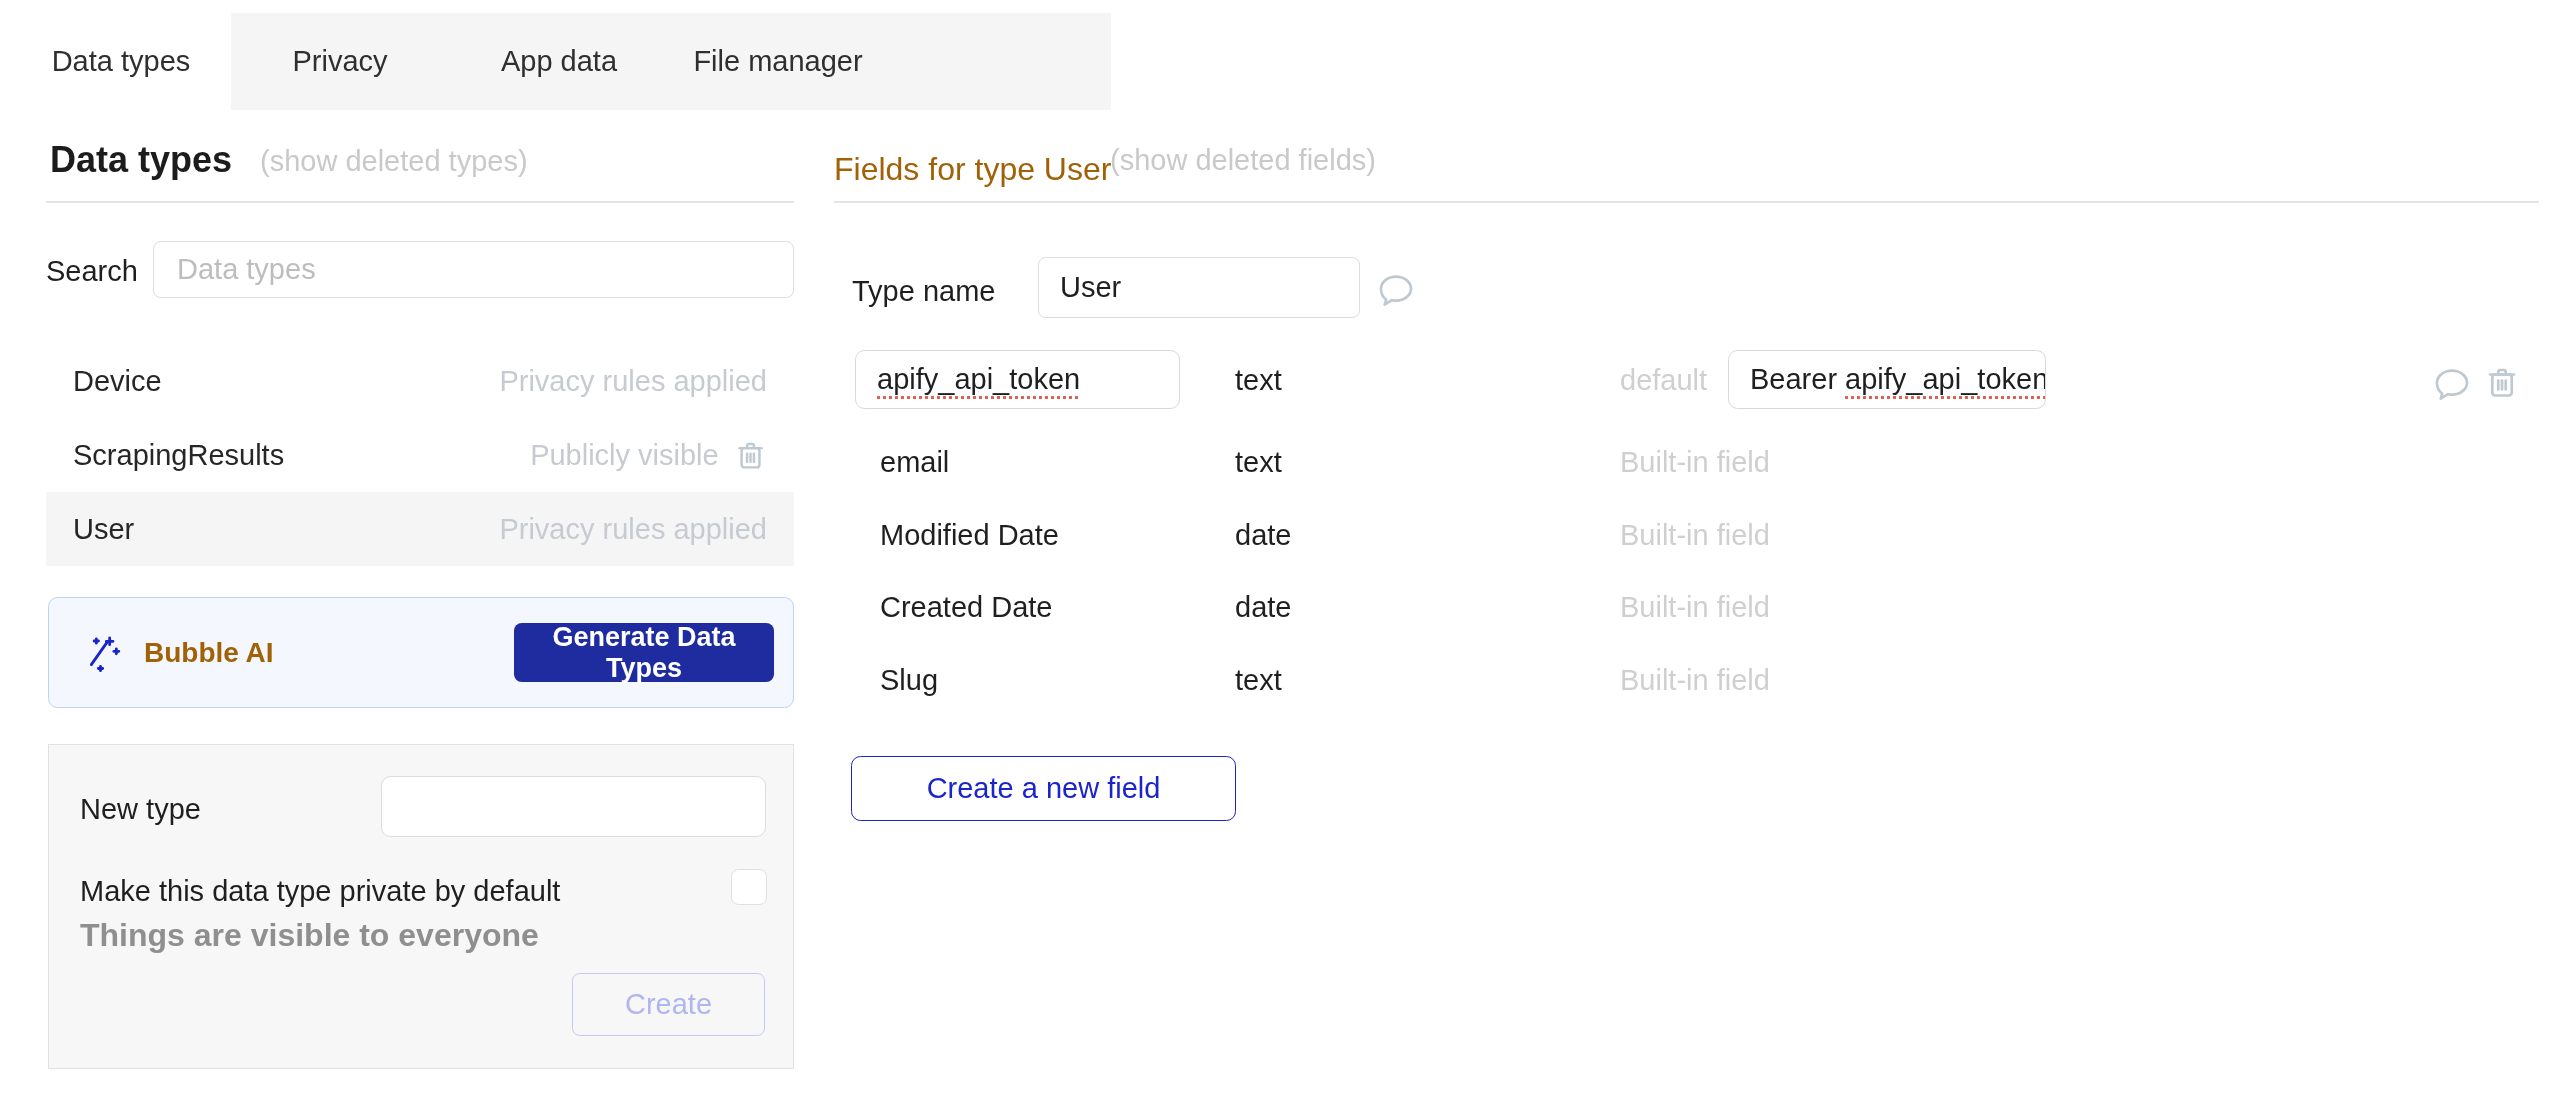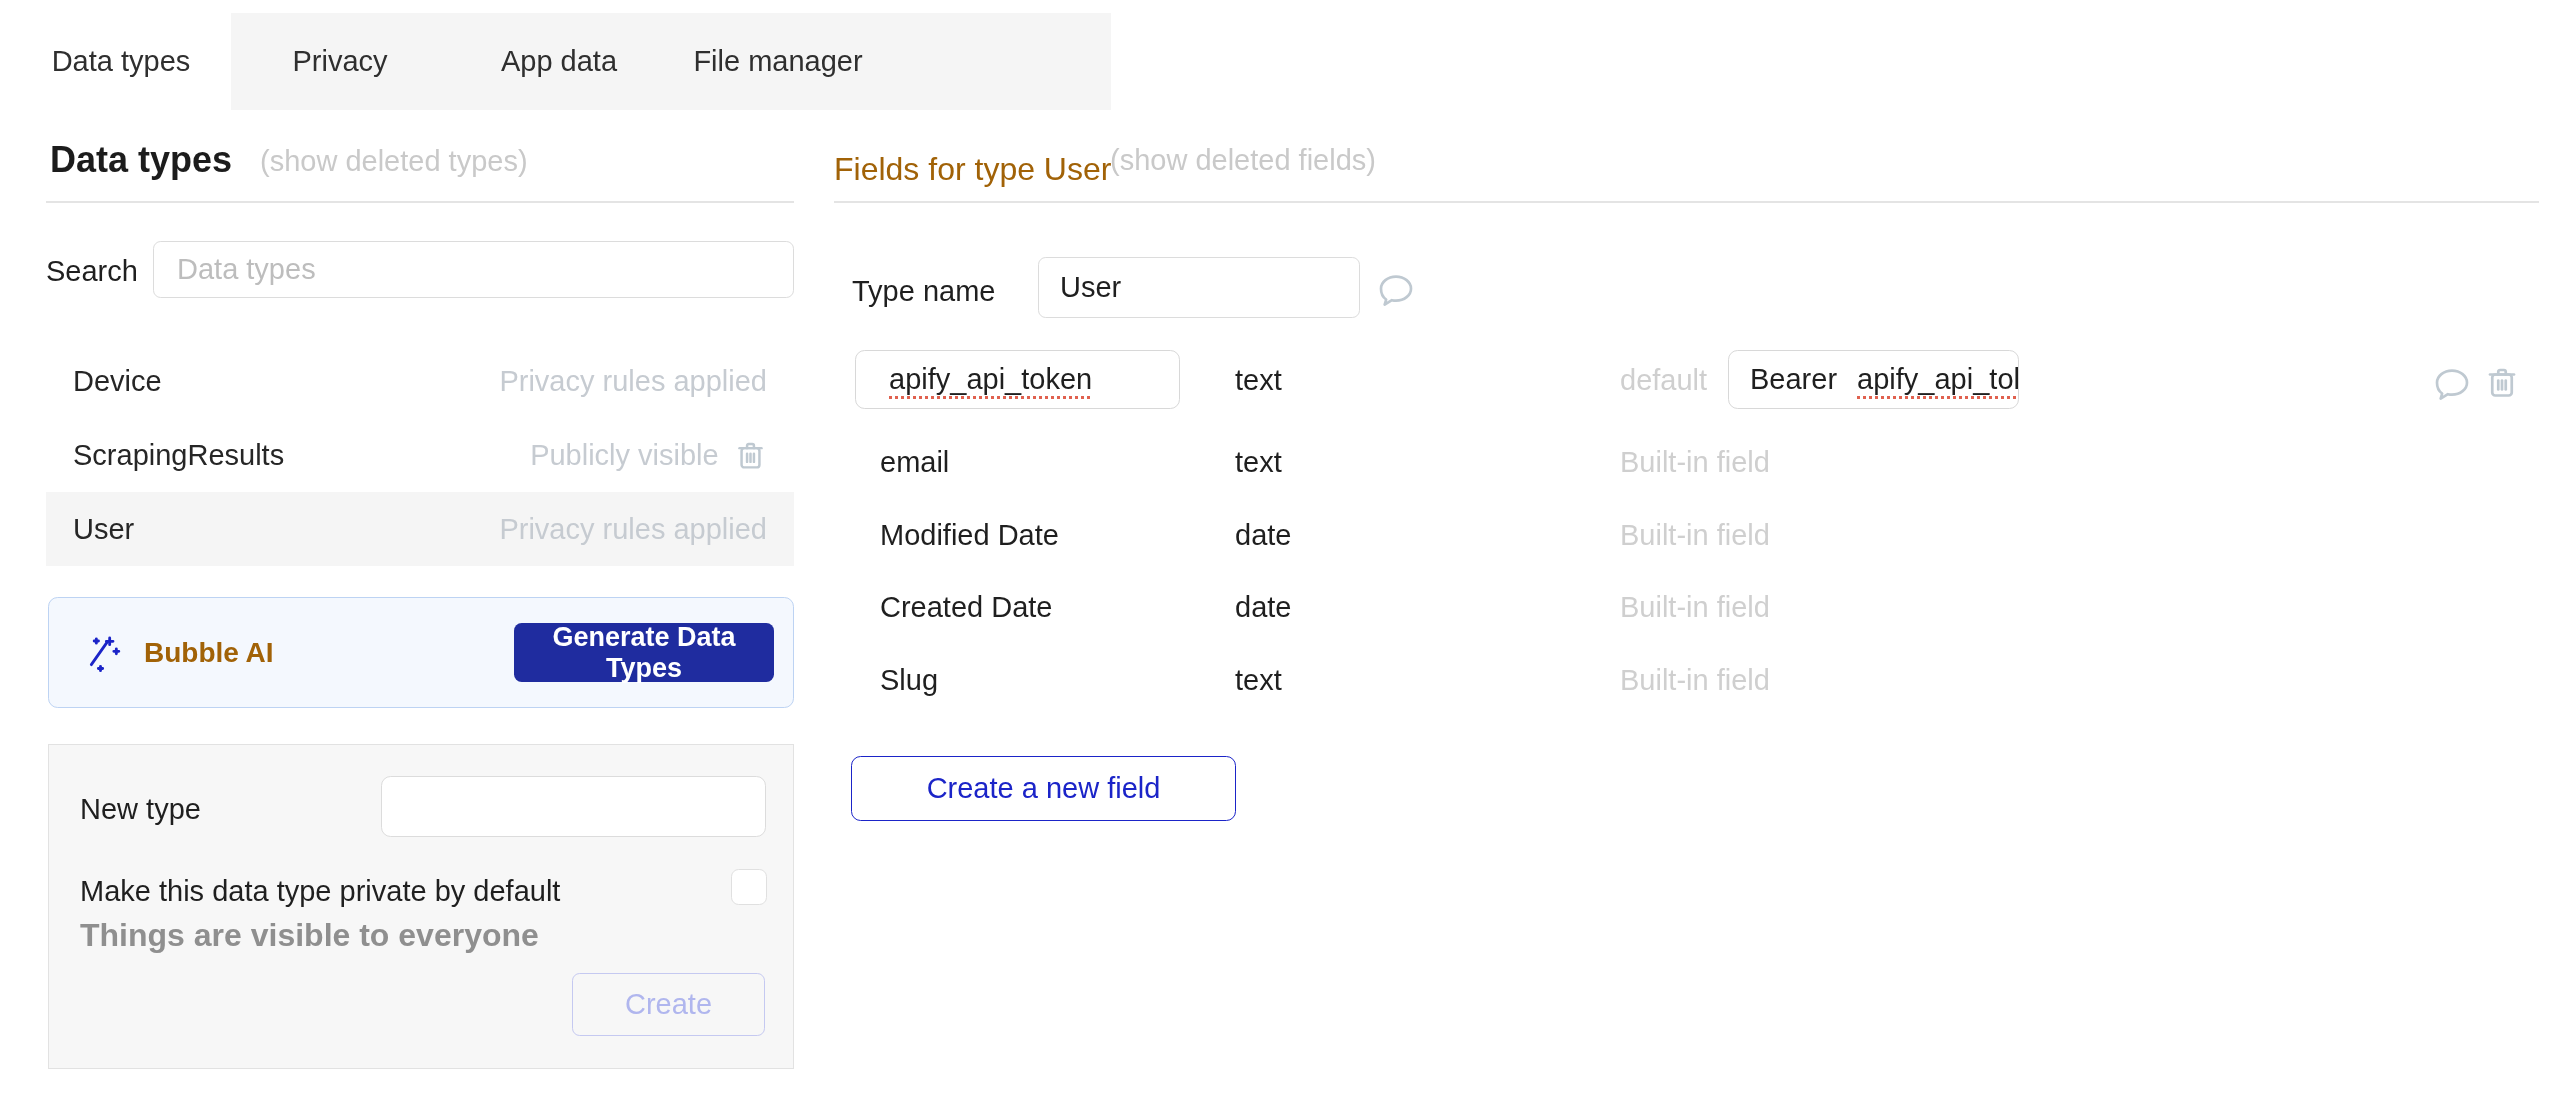--- a/index.html
+++ b/index.html
@@ -155,24 +155,23 @@
     display: flex; align-items: center;
     padding: 0 21px; font-size: 29px; color: #1f1f1f;
     cursor: text; white-space: nowrap; overflow: hidden;
   }
   .misspell {
     text-decoration-line: underline;
     text-decoration-style: dotted;
     text-decoration-color: #e0614f;
     text-decoration-thickness: 2.9px;
     text-underline-offset: 6.7px;
-    margin-left: 12px;
   }
   .field-name-input { left: 855px; top: 350px; width: 325px; }
-  .field-default-input { left: 1728px; top: 350px; width: 291px; }
+  .field-default-input { left: 1728px; top: 350px; width: 318px; }
   .field-type-1 { position: absolute; left: 1235px; top: 364px; font-size: 29px; color: #1f1f1f; }
   .default-label { position: absolute; left: 1620px; top: 364px; font-size: 29px; color: #cfcfcf; }
   .row1-comment { position: absolute; left: 2431px; top: 364px; cursor: pointer; }
   .row1-trash   { position: absolute; left: 2484px; top: 363px; cursor: pointer; }
 
   .frow-name { position: absolute; left: 880px; font-size: 29px; color: #1f1f1f; }
   .frow-type { position: absolute; left: 1235px; font-size: 29px; color: #1f1f1f; }
   .frow-note { position: absolute; left: 1620px; font-size: 29px; color: #cfcfcf; }
   .fy2 { top: 446px; } .fy3 { top: 519px; } .fy4 { top: 591px; } .fy5 { top: 664px; }
 

